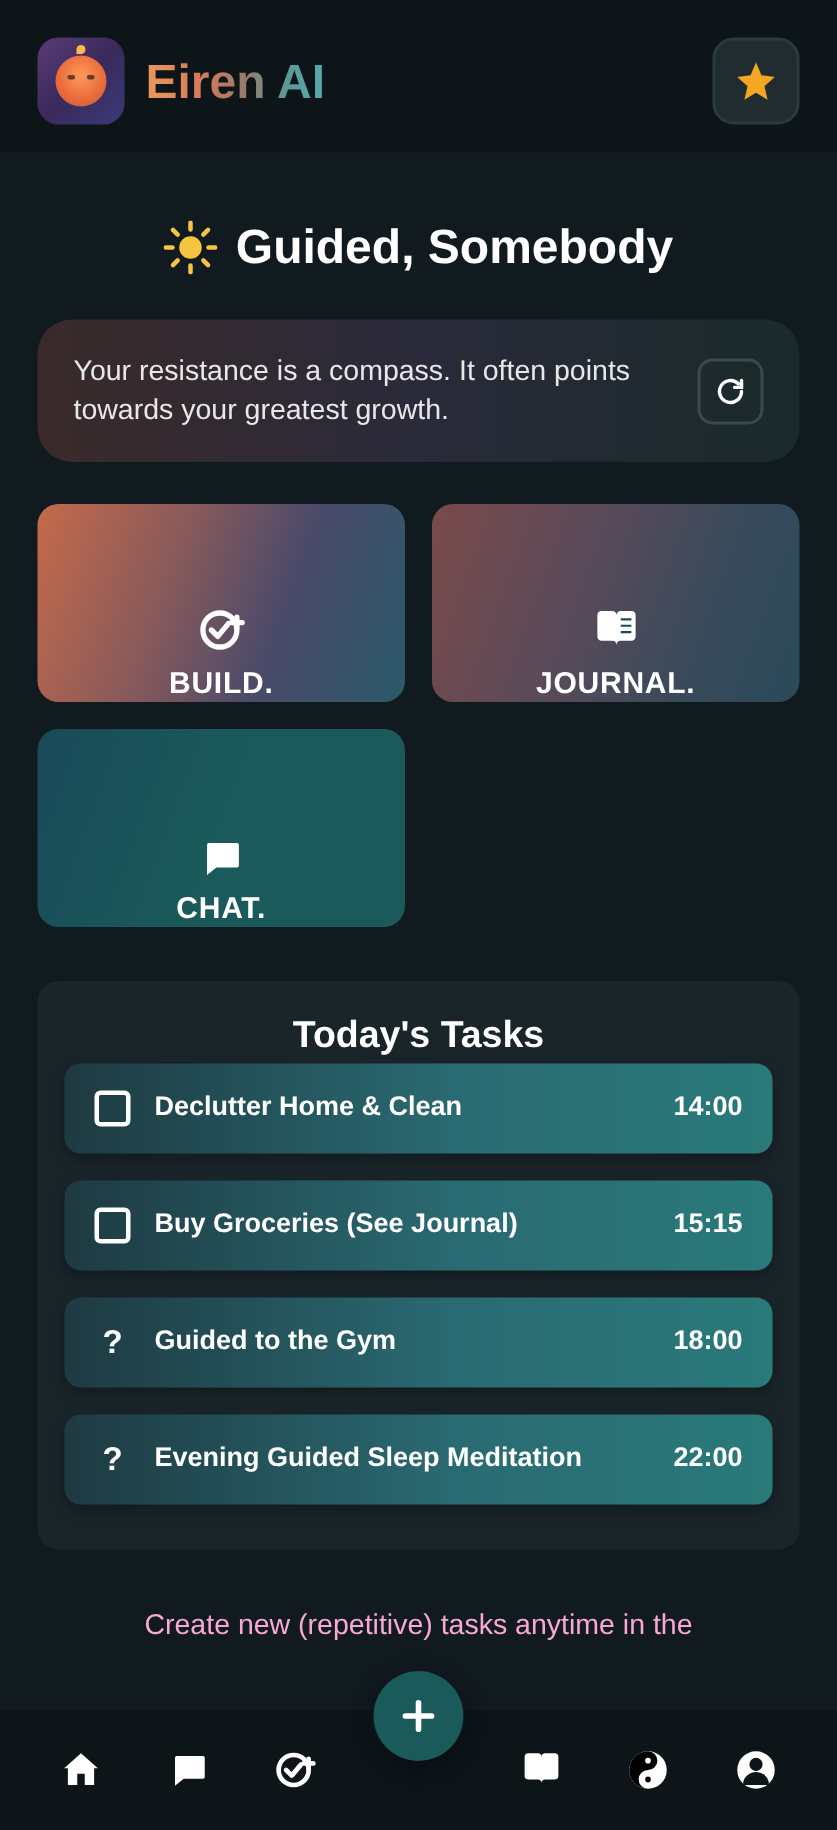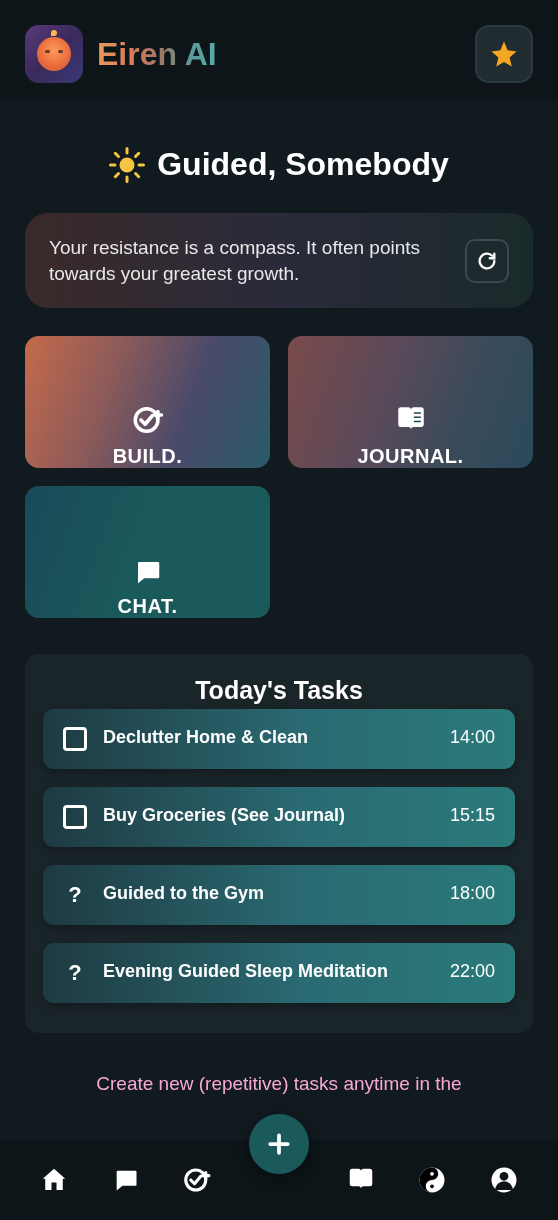--- a/index.html
+++ b/index.html
@@ -39,21 +39,21 @@
 .tile-chat { background: linear-gradient(110deg, #1a4a5a 0%, #1a5a5a 50%, #1a5a5a 100%); }
 
 
 .tasks-section { background: #1a252a; border-radius: 14px; padding: 22px 18px 30px 18px; }
 .tasks-title { text-align:center; font-size:25px; font-weight:700; margin-bottom:4px; }
 .task-list { display:flex; flex-direction:column; gap:18px; }
 .task-row { background: linear-gradient(90deg, #1e3a42 0%, #2a6a72 55%, #2a7a7a 100%); border-radius:11px; padding: 18px 20px; display:flex; align-items:flex-start; gap:16px; cursor:pointer; box-shadow: 0 4px 10px rgba(0,0,0,0.3); }
 .task-check { width:24px; height:24px; border:3px solid #fff; border-radius:4px; flex-shrink:0; }
 .task-q { width:24px; height:24px; display:flex; align-items:center; justify-content:center; font-size:22px; font-weight:900; flex-shrink:0; }
 .task-label { flex:1; font-size:18px; font-weight:700; }
-.task-time { font-size:18px; font-weight:400; }
+.task-time { font-size:18px; font-weight:700; }
 
 .tasks-footer { text-align:center; font-size:19px; color:#f9a8d4; font-weight:500; margin-top:40px; padding: 0 10px; }
 
 
 .bottom-nav { height:80px; background:#0d1519; display:flex; align-items:center; justify-content:space-around; padding: 0 18px; position:relative; }
 .fab { position:absolute; left:50%; top:-26px; transform:translateX(-50%); width:60px; height:60px; border-radius:50%; background:#1a5a5a; display:flex; align-items:center; justify-content:center; cursor:pointer; box-shadow: 0 4px 14px rgba(0,0,0,0.4); }
 .nav-item { width:40px; height:40px; display:flex; align-items:center; justify-content:center; cursor:pointer; }
 .nav-spacer { width:60px; }
 
 svg { display:block; }

